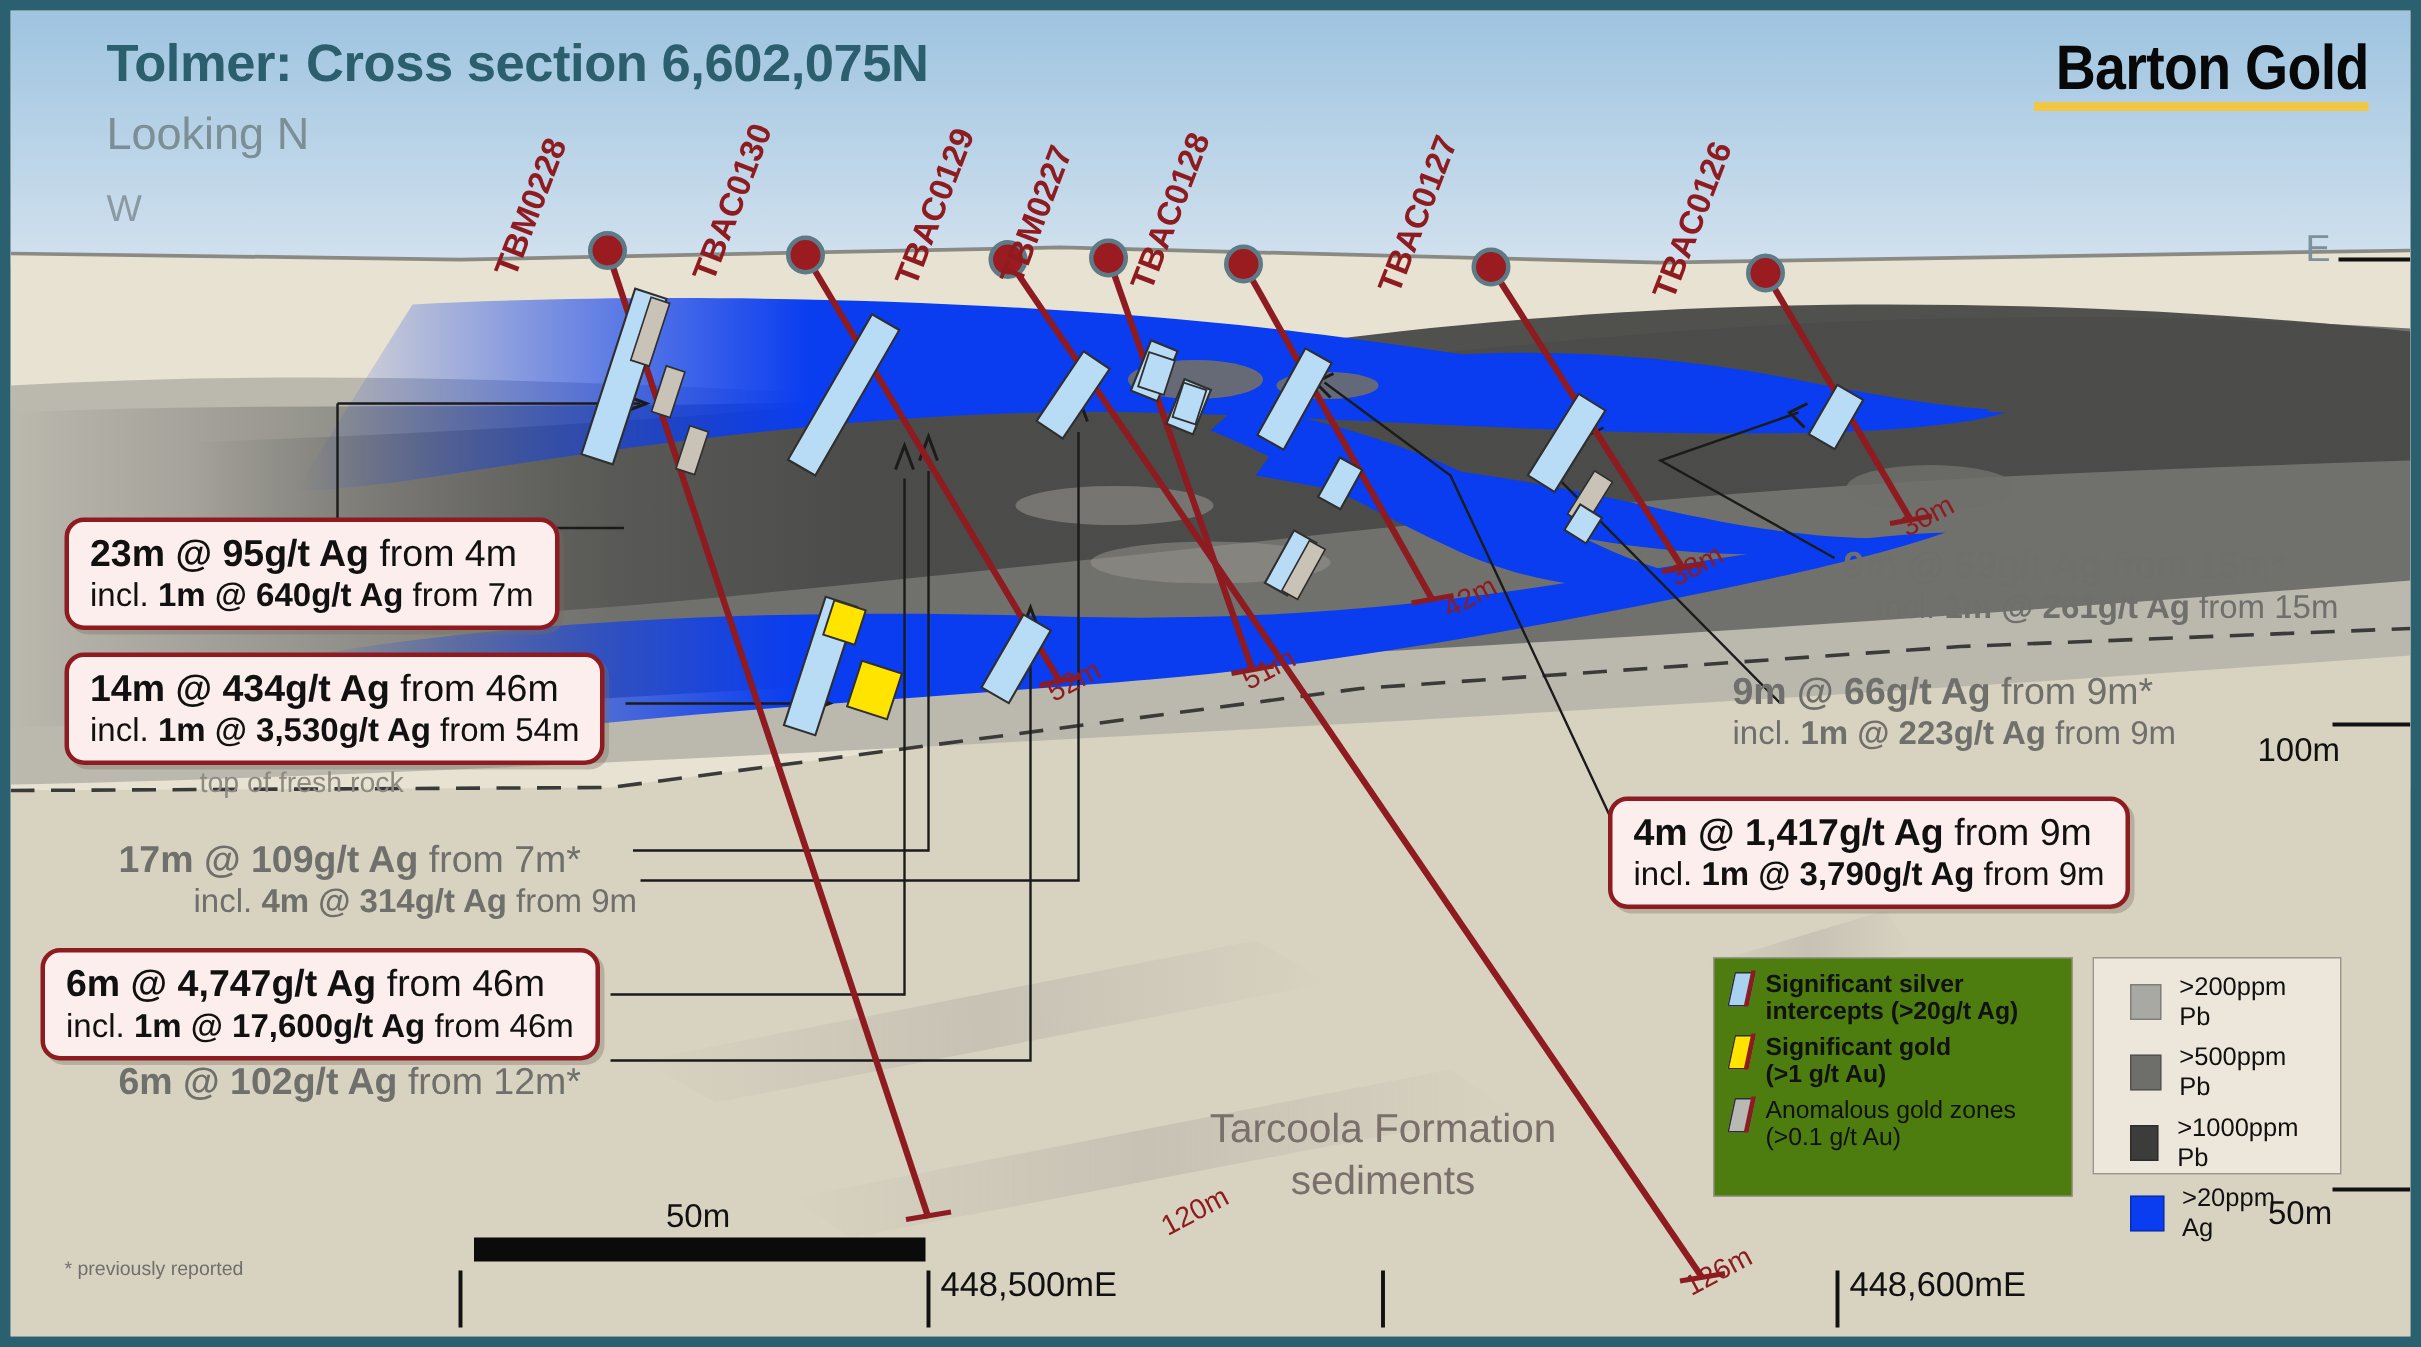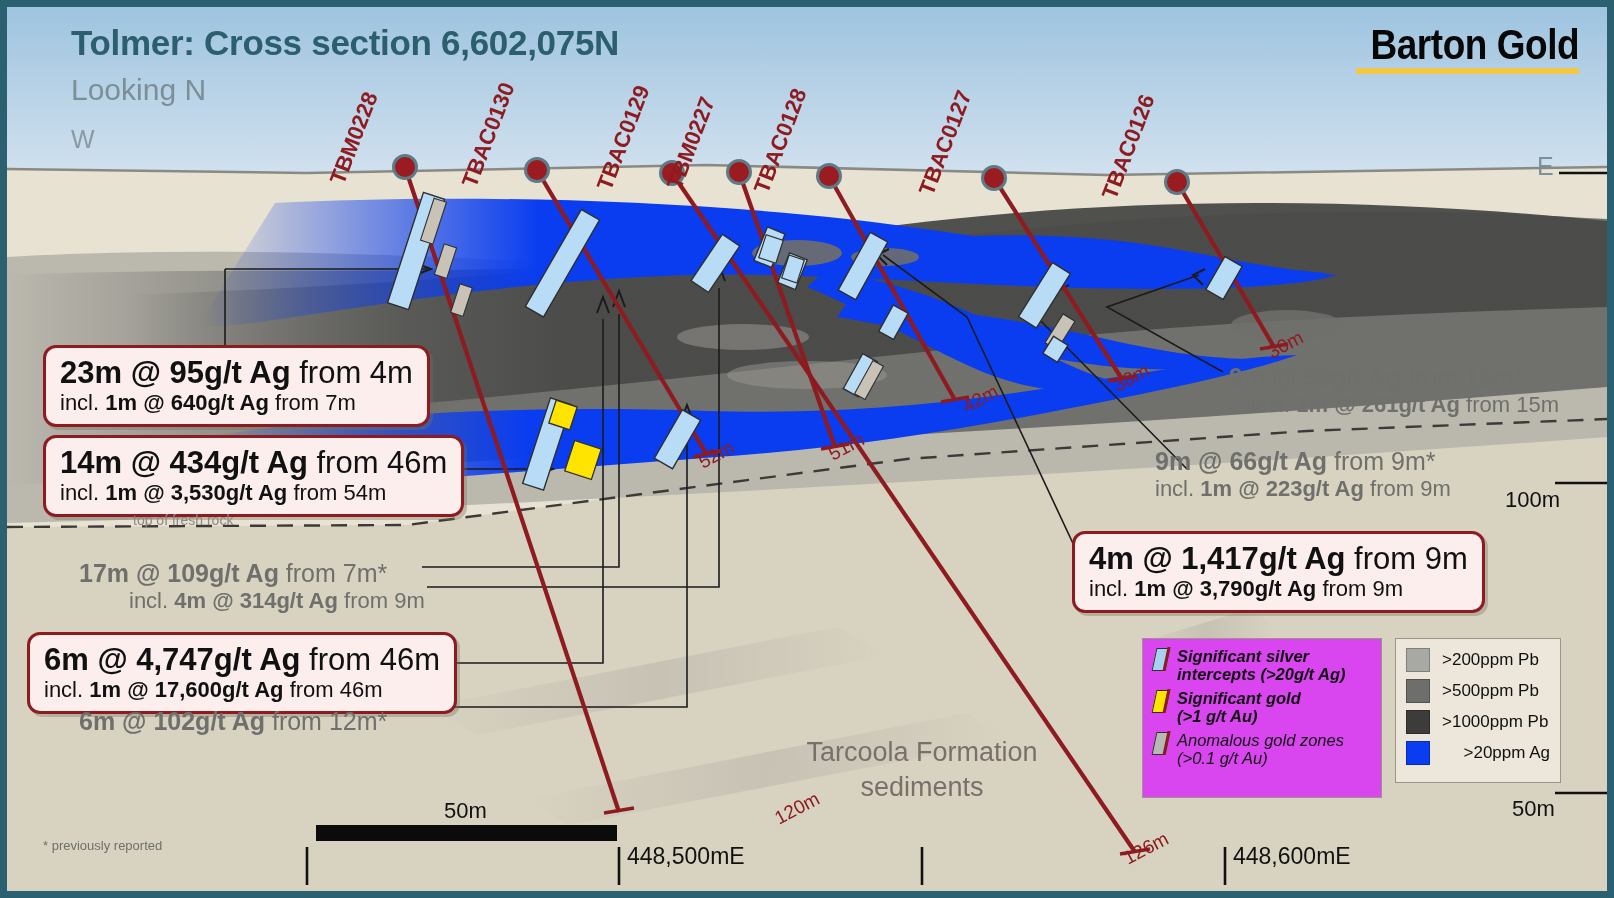--- a/index.html
+++ b/index.html
@@ -18,57 +18,57 @@
 
   #logo{right:28px;top:14px;text-align:center;}
   #logo .lg{font-size:42px;font-weight:bold;color:#080808;
             font-family:"Liberation Sans Narrow","Liberation Sans",sans-serif;
             letter-spacing:-.5px;transform:scaleX(.88);transform-origin:right center;display:block;}
   #logo .ul{height:6px;background:#f2c744;margin-top:-1px;margin-left:14px;}
 
   
   .callout{position:absolute;background:#fbeeec;border:3px solid #8e1b20;
            border-radius:13px;padding:7px 14px 8px 14px;box-shadow:3px 3px 0 rgba(120,110,95,.35);}
-  .callout .l1{font-size:31px;color:#111;white-space:nowrap;line-height:1.14;}
+  .callout .l1{font-size:25px;color:#111;white-space:nowrap;line-height:1.14;}
   .callout .l2{font-size:22px;color:#111;white-space:nowrap;line-height:1.18;}
   .b{font-weight:bold;}
   .plain{font-weight:normal;}
 
   .grayann{position:absolute;color:#6f6f6c;white-space:nowrap;}
   .grayann .g1{font-size:25px;line-height:1.14;}
   .grayann .g2{font-size:22px;line-height:1.18;}
 
   
   .dhl{position:absolute;color:#8e1b20;font-weight:bold;font-size:22px;
        white-space:nowrap;transform-origin:left bottom;
        font-family:"Liberation Sans Narrow","Liberation Sans",sans-serif;}
   .dep{position:absolute;color:#8e1b20;font-size:19px;white-space:nowrap;
        transform-origin:left top;}
 
   
   #legendA{position:absolute;left:1135px;top:631px;width:240px;height:160px;
-           background:#d946ef;border:1px solid #9a968c;padding:8px 10px;box-sizing:border-box;font-style:italic;}
+           background:#4d7c0f;border:1px solid #9a968c;padding:8px 10px;box-sizing:border-box;}
   #legendB{position:absolute;left:1388px;top:631px;width:166px;height:145px;
-           background:#ece7da;border:1px solid #9a968c;padding:9px 10px;box-sizing:border-box;}
+           background:#ece7da;border:1px solid #9a968c;padding:9px 24px;box-sizing:border-box;}
   .lrow{display:flex;align-items:flex-start;margin-bottom:5px;}
   .lrow .txt{font-size:16.5px;color:#111;line-height:1.12;}
   .lrow .txt.bold{font-weight:bold;}
   .swico{width:17px;min-width:17px;height:24px;margin-right:7px;margin-top:1px;position:relative;}
   .swico i{position:absolute;left:1px;top:0;width:12px;height:21px;display:block;
            border:1px solid #2f2f2f;transform:skewX(-12deg);}
   .swico b{position:absolute;left:12px;top:-1px;width:3px;height:24px;background:#8e1b20;
            display:block;transform:skewX(-12deg);}
   .brow{display:flex;align-items:center;margin-bottom:7px;}
   .bsw{width:22px;height:22px;margin-right:12px;border:1px solid rgba(0,0,0,.25);}
   .btxt{font-size:17px;color:#111;}
 
   
   #tarcoola{position:absolute;left:790px;top:728px;width:250px;text-align:center;
             font-size:27px;color:#7b6f6b;line-height:1.28;}
-  #freshrock{position:absolute;left:126px;top:505px;font-size:14px;color:#8d8a82;}
+  #freshrock{position:absolute;left:126px;top:505px;font-size:19px;color:#8d8a82;}
   #prevrep{position:absolute;left:36px;top:831px;font-size:13px;color:#6f6f6c;}
   #scaletxt{position:absolute;left:437px;top:791px;font-size:22px;color:#111;}
   #scalebar{position:absolute;left:309px;top:818px;width:301px;height:16px;background:#0b0b0b;}
   .coordlab{position:absolute;font-size:23px;color:#111;}
   .elevlab{position:absolute;font-size:22px;color:#111;font-weight:normal;}
 </style>
 </head>
 <body>
 
 <div id="stage">

